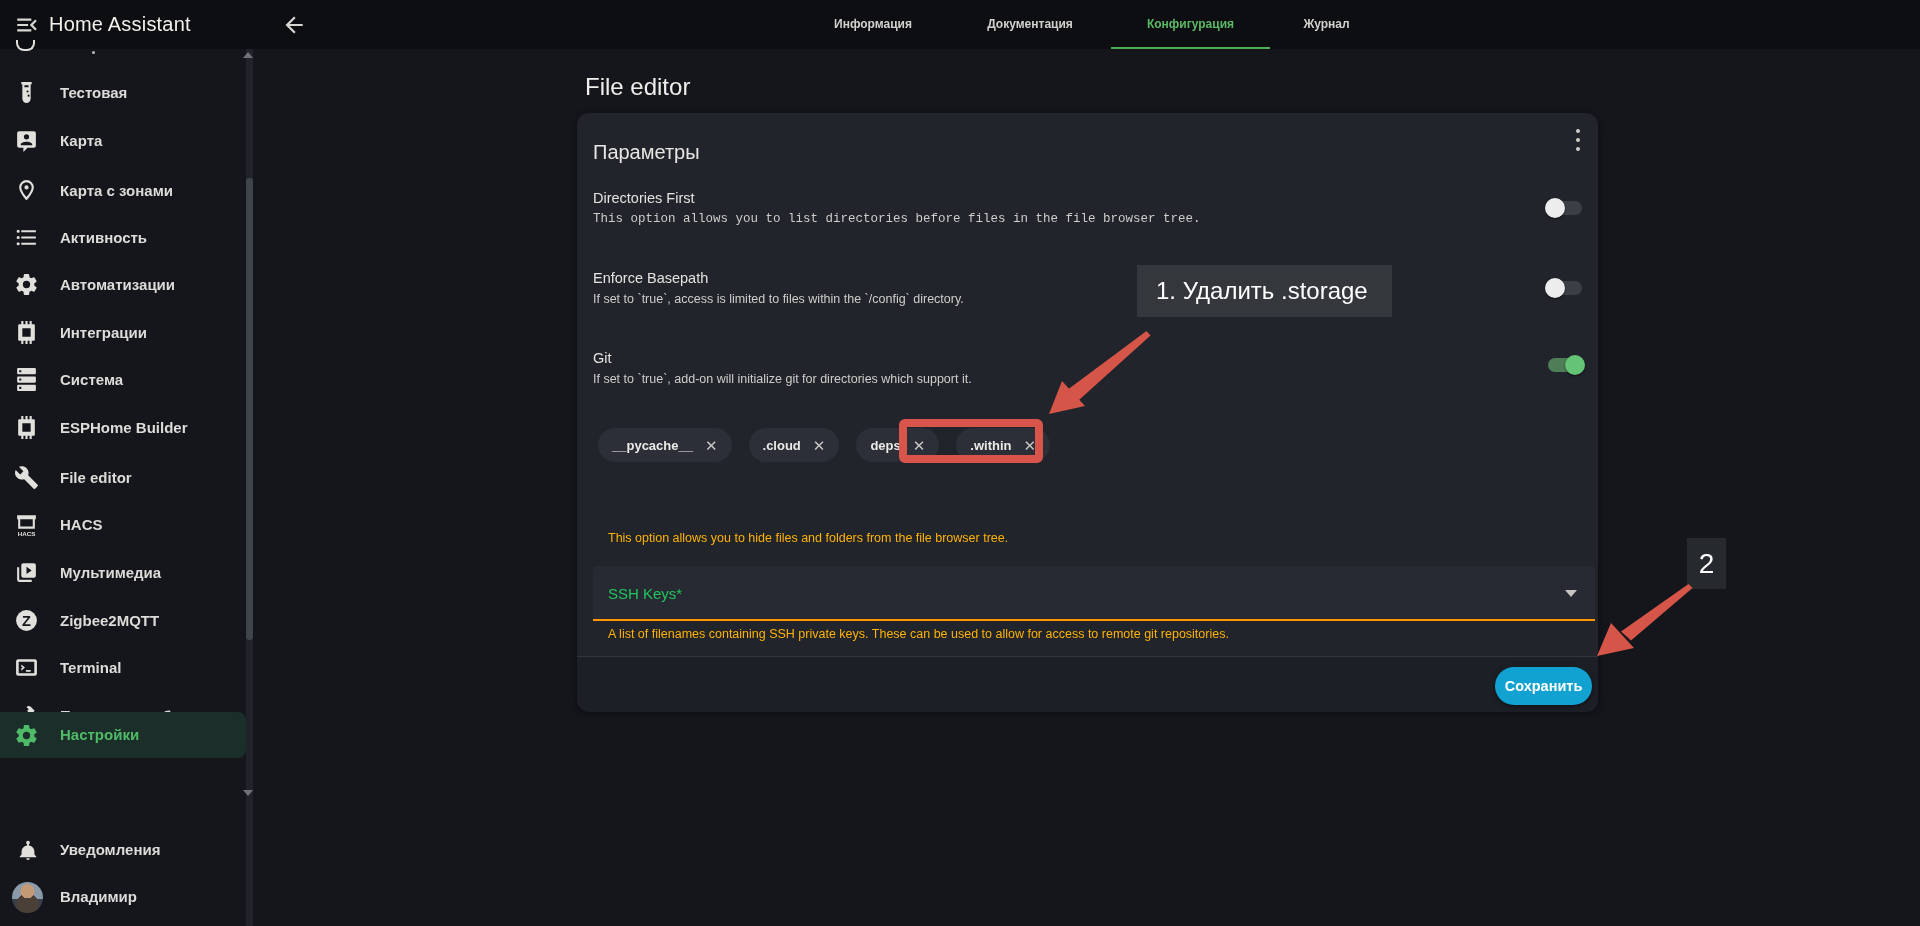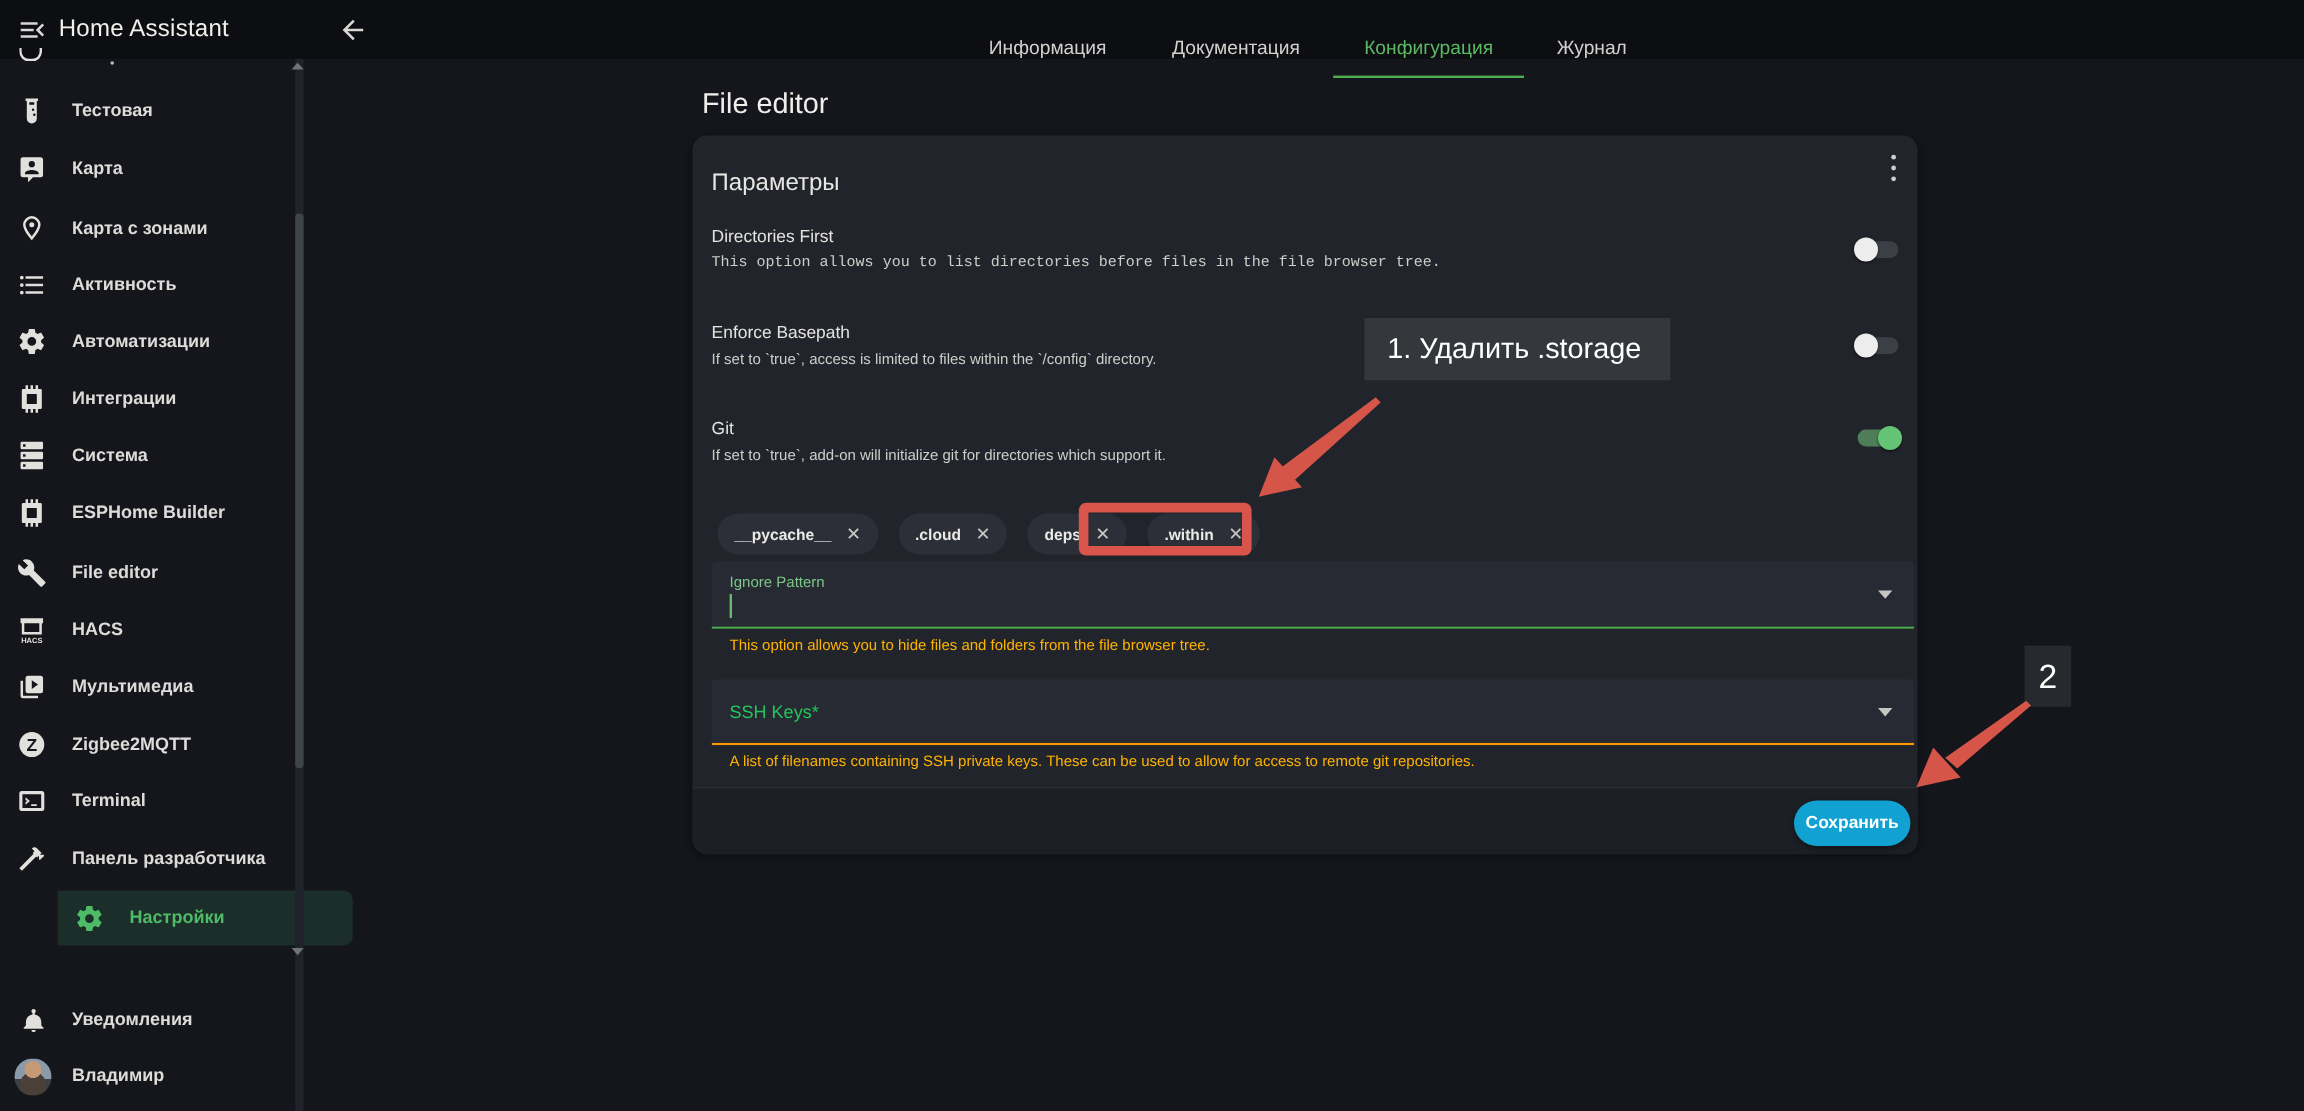--- a/index.html
+++ b/index.html
@@ -9,21 +9,21 @@
     font-family:"Liberation Sans", sans-serif;
     -webkit-font-smoothing:antialiased;
   }
   .abs{position:absolute;}
 
   
   .topbar{left:0;top:0;width:1920px;height:49px;background:#0c0e12;}
   .icon-btn{width:26px;height:26px;cursor:pointer;}
   .icon-btn svg{width:100%;height:100%;fill:#d9d7d3;}
   .app-title{left:49px;top:0;height:49px;line-height:49px;font-size:20px;color:#f2f0eb;letter-spacing:.2px;}
-  .tab{top:16px;height:47px;line-height:49px;text-align:center;font-size:16px;font-weight:400;
+  .tab{top:0;height:47px;line-height:49px;text-align:center;font-size:12px;font-weight:700;
        color:#d3d1cd;cursor:pointer;border-bottom:2px solid transparent;}
   .tab.active{color:#5cb963;border-bottom:2px solid #4caf50;}
 
   
   .scroll-track{left:246px;top:49px;width:7px;height:877px;background:#20232a;}
   .scroll-thumb{left:246px;top:178px;width:7px;height:462px;background:#3f434a;border-radius:3px;cursor:pointer;}
   .scroll-arrow{width:0;height:0;border-left:5px solid transparent;border-right:5px solid transparent;cursor:pointer;}
   .arrow-up{left:243px;top:52px;border-bottom:6px solid #6f737a;}
   .arrow-down{left:243px;top:790px;border-top:6px solid #6f737a;}
 
@@ -210,21 +210,21 @@
     <span class="lbl">Terminal</span>
   </div>
 
   <div class="abs side-item" style="top:643px;">
     <svg class="icn" viewBox="0 0 24 24">
         <path d="M2,19.63L13.43,8.2L12.72,7.5L14.14,6.07L12,3.89C13.2,2.7 15.09,2.7 16.27,3.89L19.87,7.5L18.45,8.91H21.29L22,9.62L18.45,13.21L17.74,12.5V9.62L16.27,11.04L15.56,10.33L4.13,21.76L2,19.63Z"></path>
       </svg>
     <span class="lbl">Панель разработчика</span>
   </div>
 
-  <div class="abs side-item active" style="top:693px;margin-left:48px;">
+  <div class="abs side-item active" style="top:663px;">
     <svg class="icn" viewBox="0 0 24 24" fill-rule="evenodd">
         <path d="M12,15.5A3.5,3.5 0 0,1 8.5,12A3.5,3.5 0 0,1 12,8.5A3.5,3.5 0 0,1 15.5,12A3.5,3.5 0 0,1 12,15.5M19.43,12.97C19.47,12.65 19.5,12.33 19.5,12C19.5,11.67 19.47,11.34 19.43,11L21.54,9.37C21.73,9.22 21.78,8.95 21.66,8.73L19.66,5.27C19.54,5.05 19.27,4.96 19.05,5.05L16.56,6.05C16.04,5.66 15.5,5.32 14.87,5.07L14.5,2.42C14.46,2.18 14.25,2 14,2H10C9.75,2 9.54,2.18 9.5,2.42L9.13,5.07C8.5,5.32 7.96,5.66 7.44,6.05L4.95,5.05C4.73,4.96 4.46,5.05 4.34,5.27L2.34,8.73C2.21,8.95 2.27,9.22 2.46,9.37L4.57,11C4.53,11.34 4.5,11.67 4.5,12C4.5,12.33 4.53,12.65 4.57,12.97L2.46,14.63C2.27,14.78 2.21,15.05 2.34,15.27L4.34,18.73C4.46,18.95 4.73,19.03 4.95,18.95L7.44,17.94C7.96,18.34 8.5,18.68 9.13,18.93L9.5,21.58C9.54,21.82 9.75,22 10,22H14C14.25,22 14.46,21.82 14.5,21.58L14.87,18.93C15.5,18.67 16.04,18.34 16.56,17.94L19.05,18.95C19.27,19.03 19.54,18.95 19.66,18.73L21.66,15.27C21.78,15.05 21.73,14.78 21.54,14.63L19.43,12.97Z"></path>
       </svg>
     <span class="lbl">Настройки</span>
   </div>
 
   <div class="abs side-item" style="top:777px;">
     <svg class="icn" style="left:17px;width:22px;height:22px;top:13px;" viewBox="0 0 24 24">
         <path d="M12,2A2,2 0 0,1 14,4C14,4.74 13.6,5.39 13,5.73V7C16.86,7.5 19,10.5 19,14V17L21,19V20H3V19L5,17V14C5,10.5 7.14,7.5 11,7V5.73C10.4,5.39 10,4.74 10,4A2,2 0 0,1 12,2M10,21H14A2,2 0 0,1 12,23A2,2 0 0,1 10,21Z"></path>
       </svg>
@@ -287,25 +287,20 @@
       <span class="x">✕</span>
     </div>
     <div class="chip">
       <span>.within</span>
       <span class="x">✕</span>
     </div>
   </div>
 
   <div class="abs red-rect"></div>
 
-  <div class="abs field fld-ignore">
-    <span class="flabel">Ignore Pattern</span>
-    <span class="cursor"></span>
-    <span class="caret"></span>
-  </div>
   <div class="abs helper" style="top:418px;">This option allows you to hide files and folders from the file browser tree.</div>
 
   <div class="abs field fld-ssh">
     <span class="flabel">SSH Keys*</span>
     <span class="caret"></span>
   </div>
   <div class="abs helper" style="top:514px;">A list of filenames containing SSH private keys. These can be used to allow for access to remote git repositories.</div>
 
   <div class="abs card-footer">
     <button class="save-btn">Сохранить</button>

